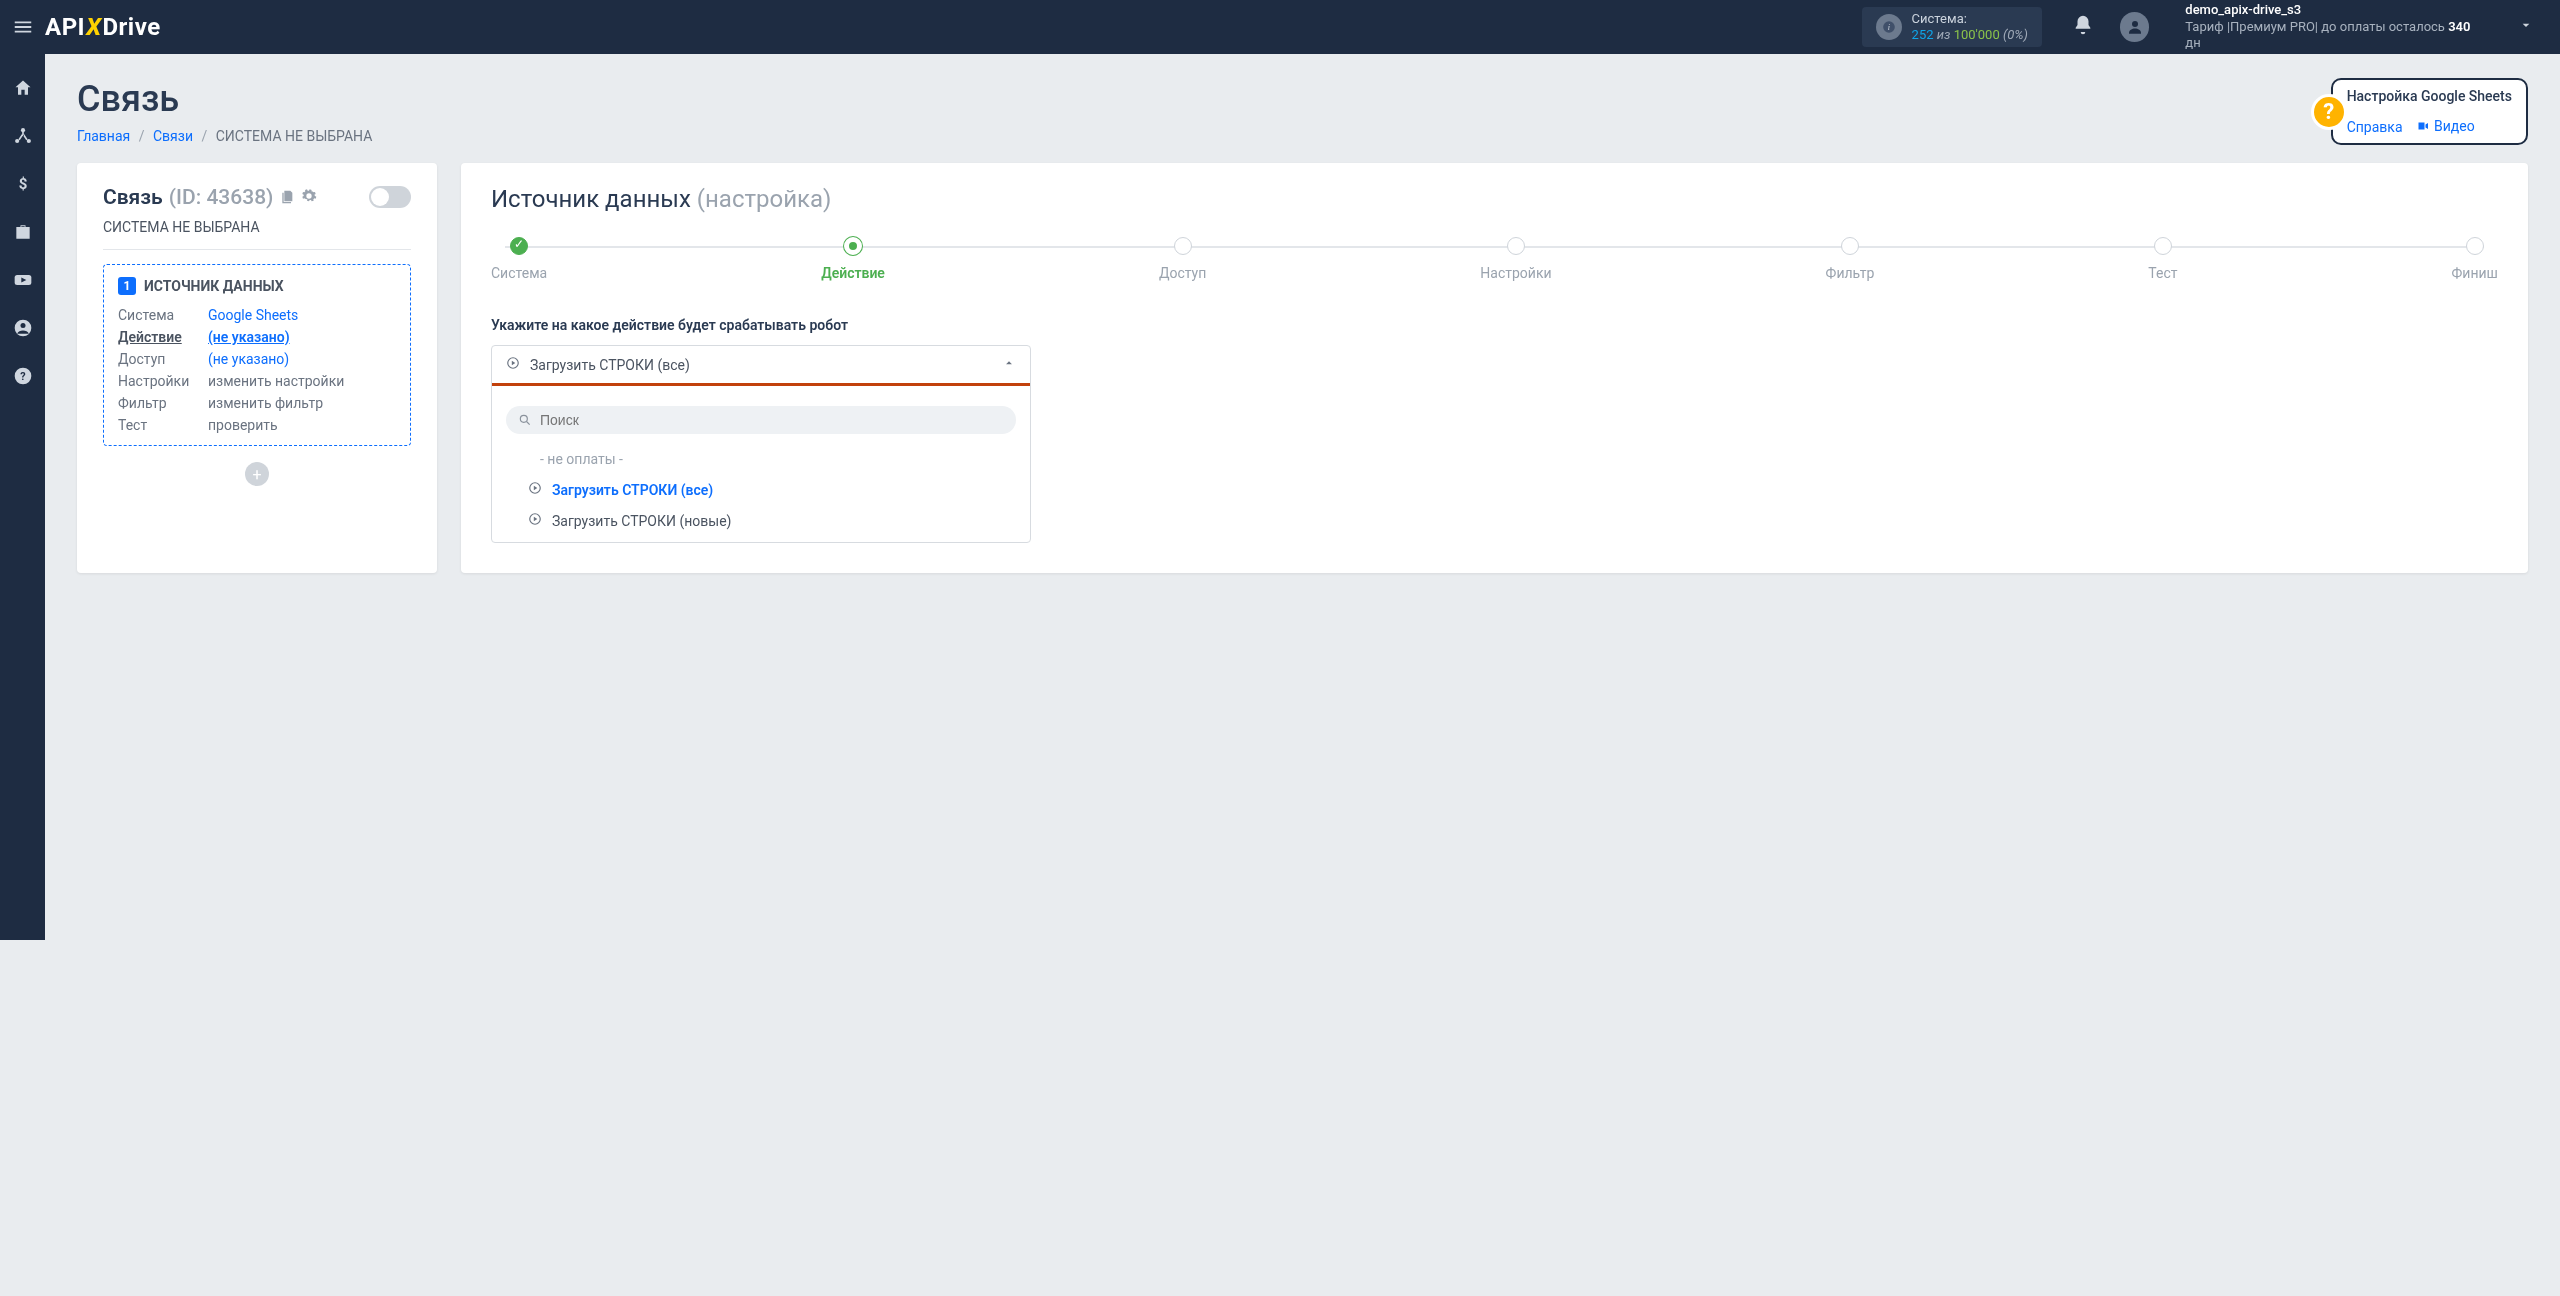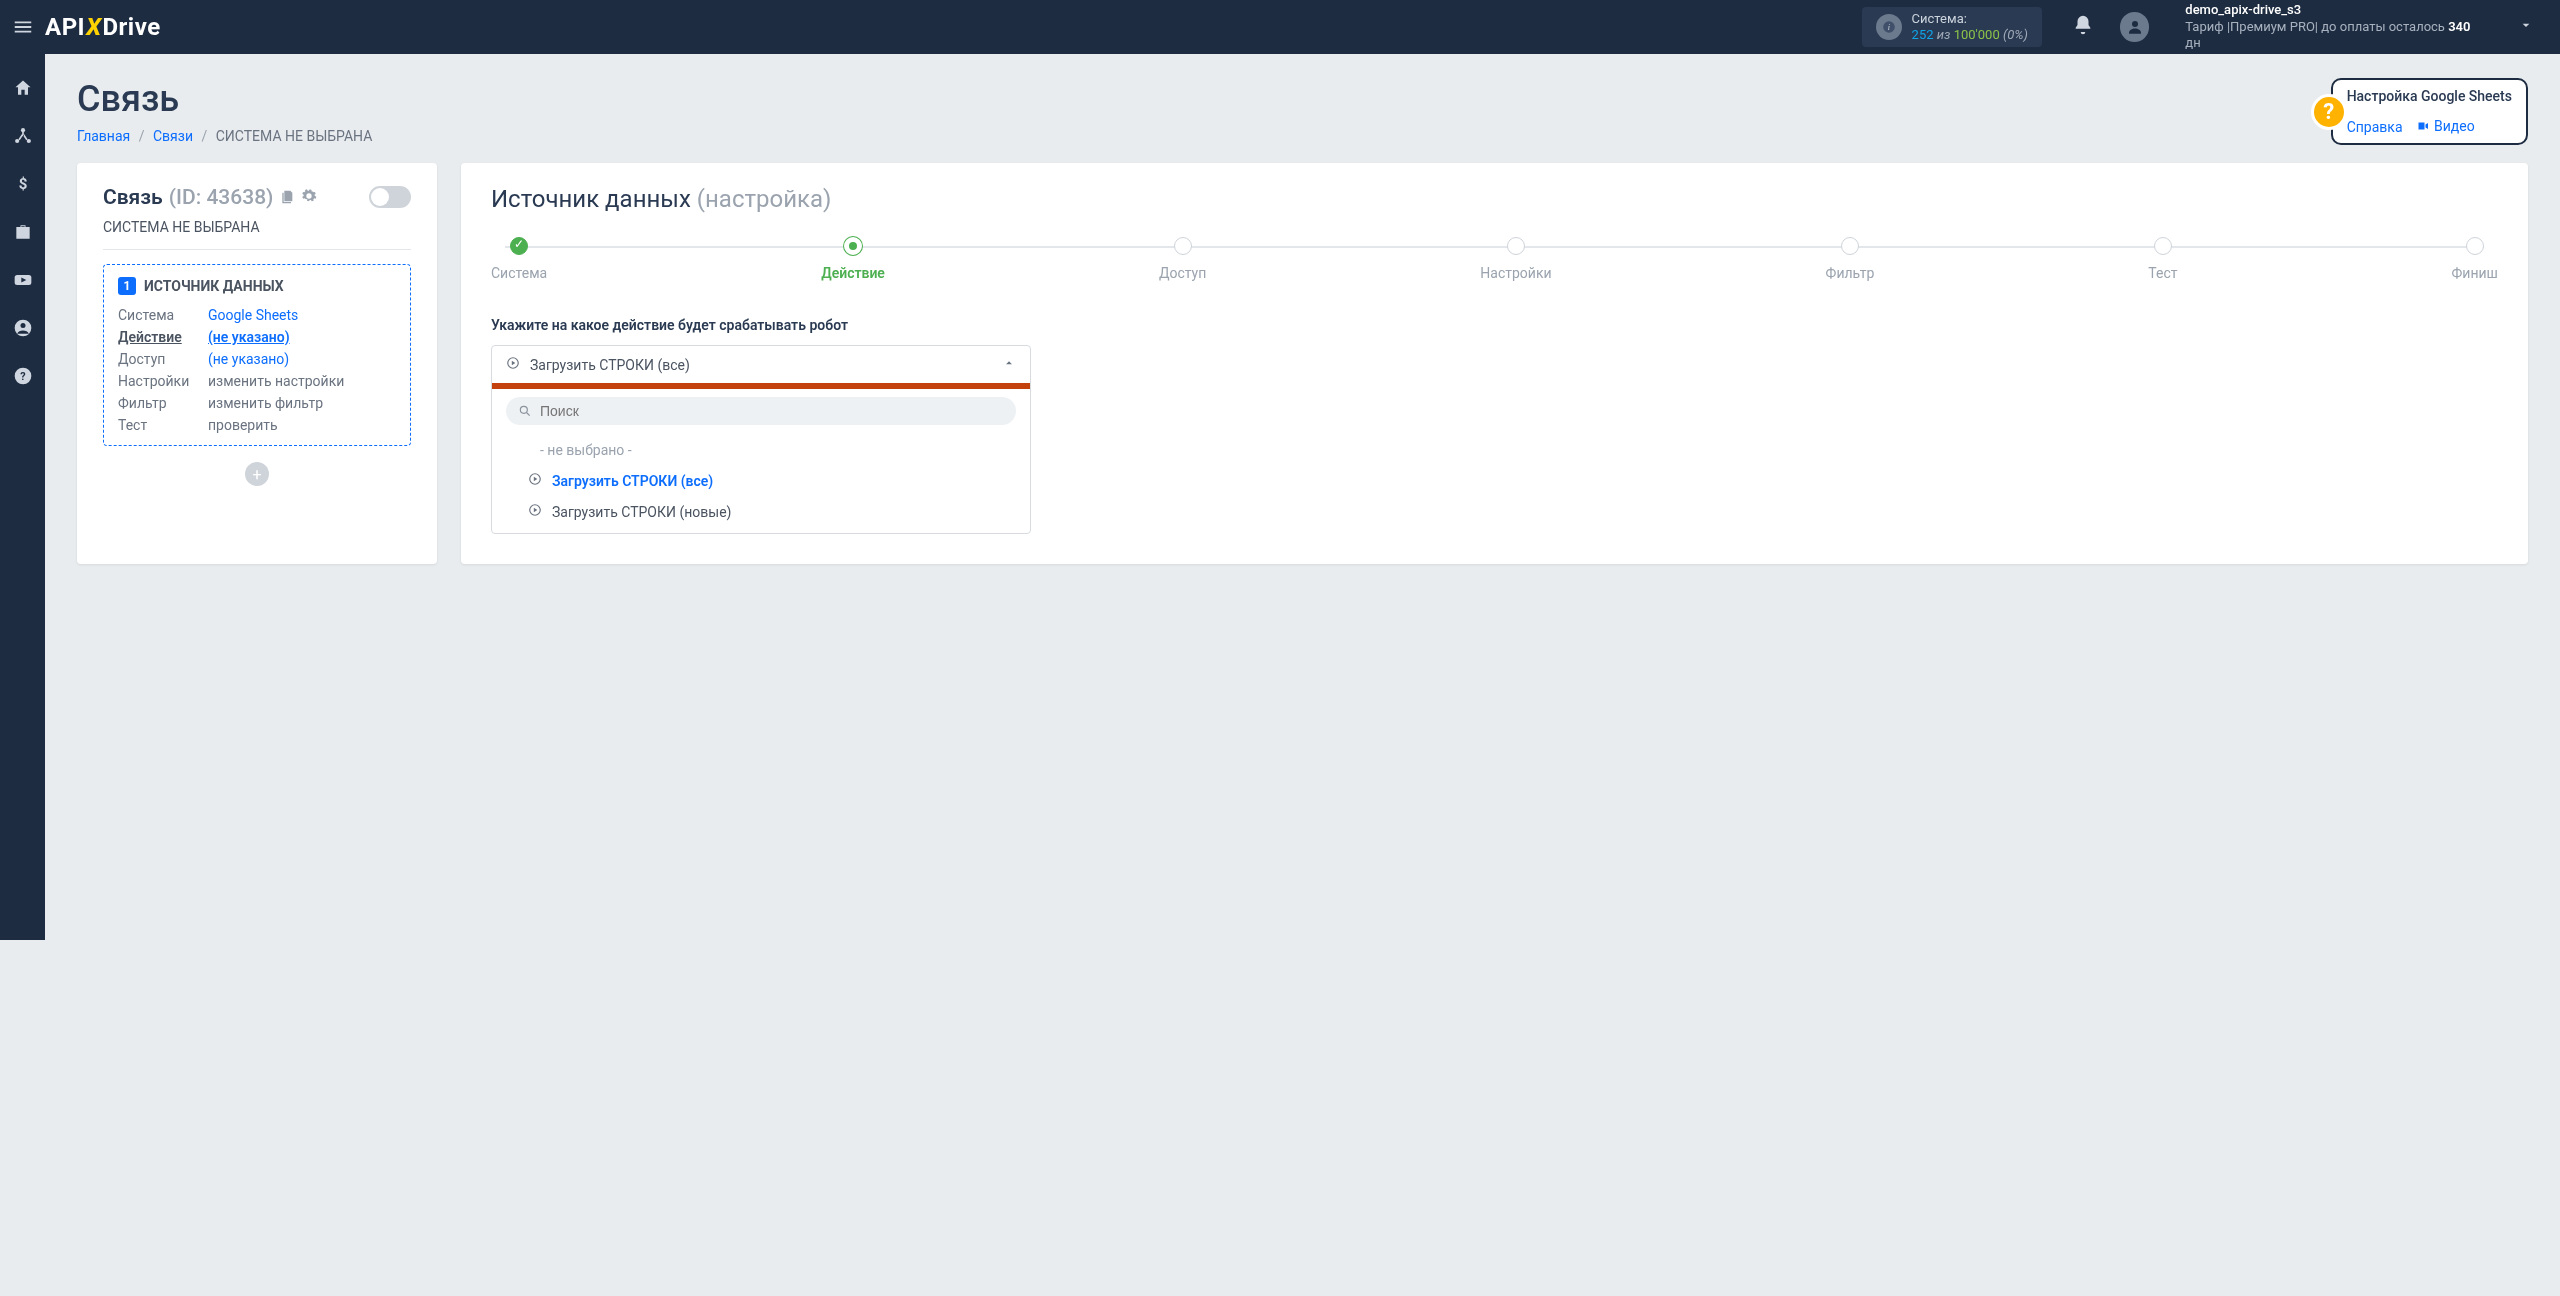--- a/index.html
+++ b/index.html
@@ -98,21 +98,21 @@
 .step.done .lbl{color:#9aa3ae;}
 .prompt{font-size:14px;font-weight:600;color:#2a3a52;margin-bottom:12px;}
 
 
 .dd{border:1px solid #d7dbe0;border-radius:4px;width:540px;font-size:14px;}
 .dd-header{padding:10px 14px;display:flex;align-items:center;gap:10px;cursor:pointer;}
 .dd-header .play svg,.dd-opt .play svg{width:14px;height:14px;fill:#6a7380;}
 .dd-header .txt{color:#4a5360;}
 .dd-header .chev{margin-left:auto;}
 .dd-header .chev svg{width:14px;height:14px;fill:#6a7380;}
-.dd-body{border-top:6px solid #c2410c;padding:8px 14px 6px 14px;}
+.dd-body{border-top:3px solid #c2410c;padding:20px 14px 6px 14px;}
 .dd-search{background:#eef1f4;border-radius:16px;padding:6px 12px;display:flex;align-items:center;gap:8px;margin-bottom:10px;}
 .dd-search svg{width:14px;height:14px;fill:#8a929c;}
 .dd-search input{border:none;background:transparent;outline:none;font-size:14px;flex:1;color:#4a5360;}
 .dd-opt{padding:7px 8px 7px 22px;display:flex;align-items:center;gap:10px;cursor:pointer;color:#4a5360;}
 .dd-opt.placeholder{color:#9aa3ae;padding-left:34px;}
 .dd-opt.selected{color:#0d6efd;font-weight:600;}
 </style>
 </head>
 <body>
 
@@ -325,21 +325,21 @@
                 </svg></span>
           </div>
           <div class="dd-body">
             <div class="dd-search">
               <svg viewBox="0 0 24 24">
                   <circle cx="10" cy="10" r="6" fill="none" stroke="#8a929c" stroke-width="2"></circle>
                   <path d="M15 15l5 5" stroke="#8a929c" stroke-width="2"></path>
                 </svg>
               <input type="text" placeholder="Поиск" style="">
             </div>
-            <div class="dd-opt placeholder">- не выбрано -</div>
+            <div class="dd-opt placeholder">- не оплаты -</div>
             <div class="dd-opt selected">
               <span class="play"><svg viewBox="0 0 24 24">
                     <circle cx="12" cy="12" r="9" fill="none" stroke="#6a7380" stroke-width="2"></circle>
                     <path d="M10 8l6 4-6 4z"></path>
                   </svg></span>
               <span>Загрузить СТРОКИ (все)</span>
             </div>
             <div class="dd-opt">
               <span class="play"><svg viewBox="0 0 24 24">
                     <circle cx="12" cy="12" r="9" fill="none" stroke="#6a7380" stroke-width="2"></circle>

